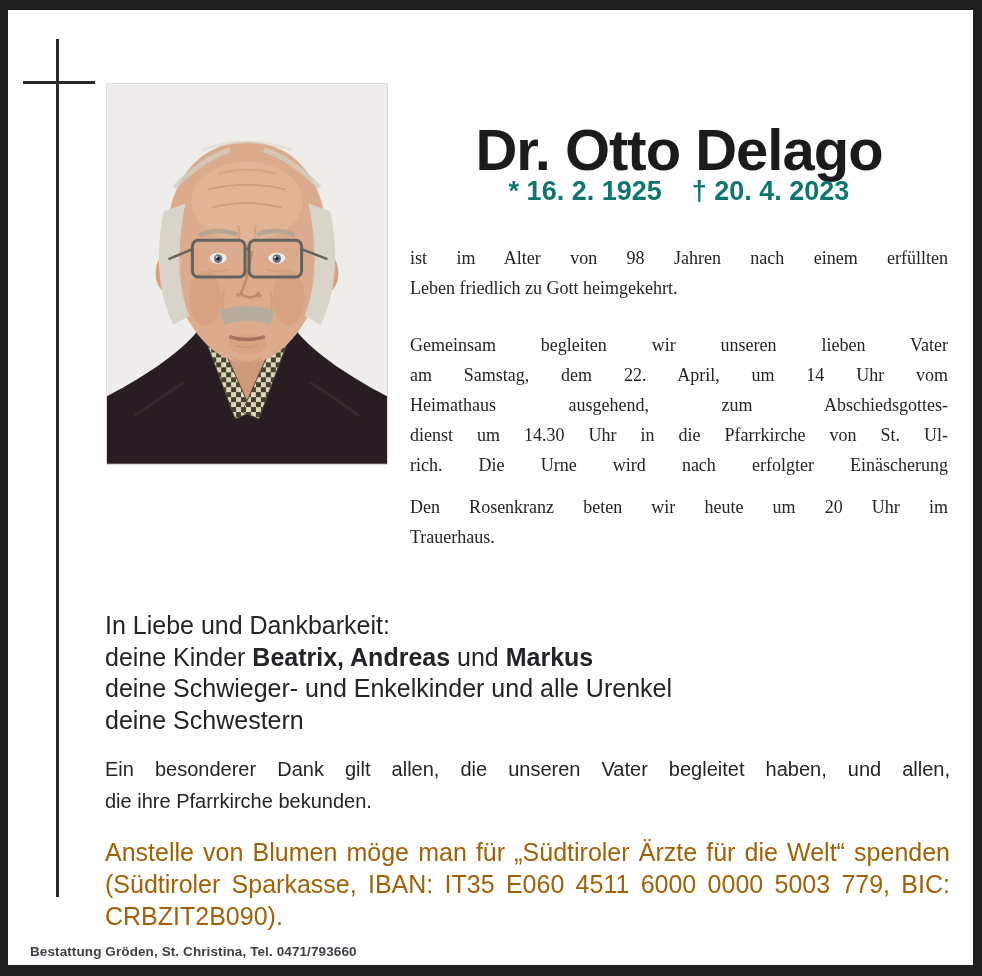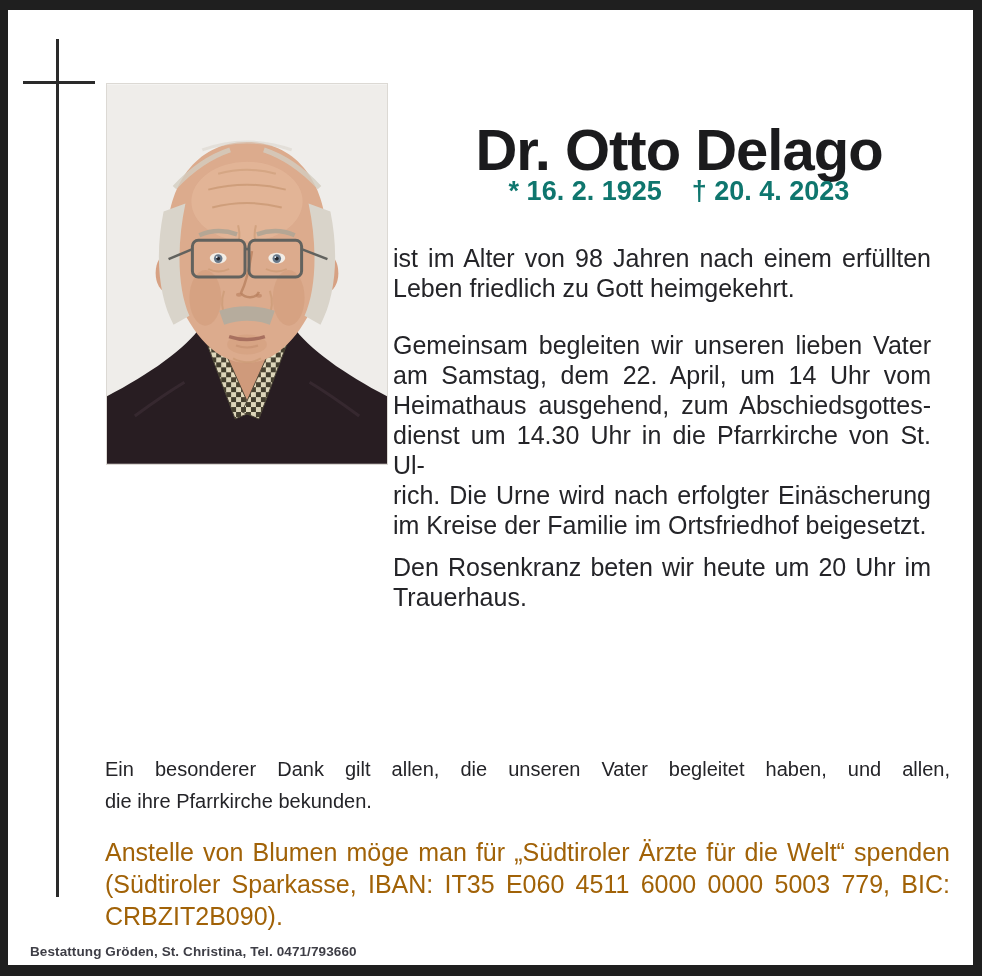--- a/index.html
+++ b/index.html
@@ -28,21 +28,21 @@
     text-align:center;font-size:58px;line-height:62px;font-weight:bold;
     letter-spacing:-1px;color:#1b1b1d;white-space:nowrap;
   }
   .dates{
     position:absolute;left:402px;top:166px;width:538px;
     display:flex;justify-content:center;gap:30px;
     font-size:27px;line-height:30px;font-weight:bold;color:#0f766e;
     white-space:nowrap;
   }
   
-  .rtext{position:absolute;left:385px;top:233px;width:538px;color:#242428;font-size:25px;line-height:30px;}
+  .rtext{position:absolute;left:402px;top:233px;width:538px;color:#242428;font-size:18px;line-height:30px;font-family:Liberation Serif, serif;}
   .rtext .para{margin:0;}
   .rtext .p1{margin-bottom:27px;}
   .rtext .p2{margin-bottom:12px;}
   .line{white-space:nowrap;}
   .jl{text-align:justify;text-align-last:justify;white-space:normal;}
   .closing{position:absolute;left:97px;top:600px;color:#242428;font-size:25px;line-height:31.5px;}
   .thanks{position:absolute;left:97px;top:743px;width:845px;color:#242428;font-size:20px;line-height:32px;}
   .donation{position:absolute;left:97px;top:826px;width:845px;color:#a16207;font-size:25px;line-height:32px;}
   .closing b,.closing .bold{font-weight:bold;}
   .footer{
@@ -147,28 +147,33 @@
     <div class="para p1">
       <div class="line jl">ist im Alter von 98 Jahren nach einem erfüllten</div>
       <div class="line">Leben friedlich zu Gott heimgekehrt.</div>
     </div>
     <div class="para p2">
       <div class="line jl">Gemeinsam begleiten wir unseren lieben Vater</div>
       <div class="line jl">am Samstag, dem 22. April, um 14 Uhr vom</div>
       <div class="line jl">Heimathaus ausgehend, zum Abschiedsgottes-</div>
       <div class="line jl">dienst um 14.30 Uhr in die Pfarrkirche von St. Ul-</div>
       <div class="line jl">rich. Die Urne wird nach erfolgter Einäscherung</div>
-      <div class="line">im Kreise der Familie im Ortsfriedhof beigesetzt.</div>
     </div>
     <div class="para p3">
       <div class="line jl">Den Rosenkranz beten wir heute um 20 Uhr im</div>
       <div class="line">Trauerhaus.</div>
     </div>
   </div>
 
+  <div class="closing">
+    <div class="line">In Liebe und Dankbarkeit:</div>
+    <div class="line"><span>deine Kinder </span><b>Beatrix, Andreas</b><span> und </span><b>Markus</b></div>
+    <div class="line">deine Schwieger- und Enkelkinder und alle Urenkel</div>
+    <div class="line">deine Schwestern</div>
+  </div>
 
   <div class="thanks">
     <div class="line jl">Ein besonderer Dank gilt allen, die unseren Vater begleitet haben, und allen,</div>
     <div class="line">die ihre Pfarrkirche bekunden.</div>
   </div>
 
   <div class="donation">
     <div class="line jl">Anstelle von Blumen möge man für „Südtiroler Ärzte für die Welt“ spenden</div>
     <div class="line jl">(Südtiroler Sparkasse, IBAN: IT35 E060 4511 6000 0000 5003 779, BIC:</div>
     <div class="line">CRBZIT2B090).</div>

